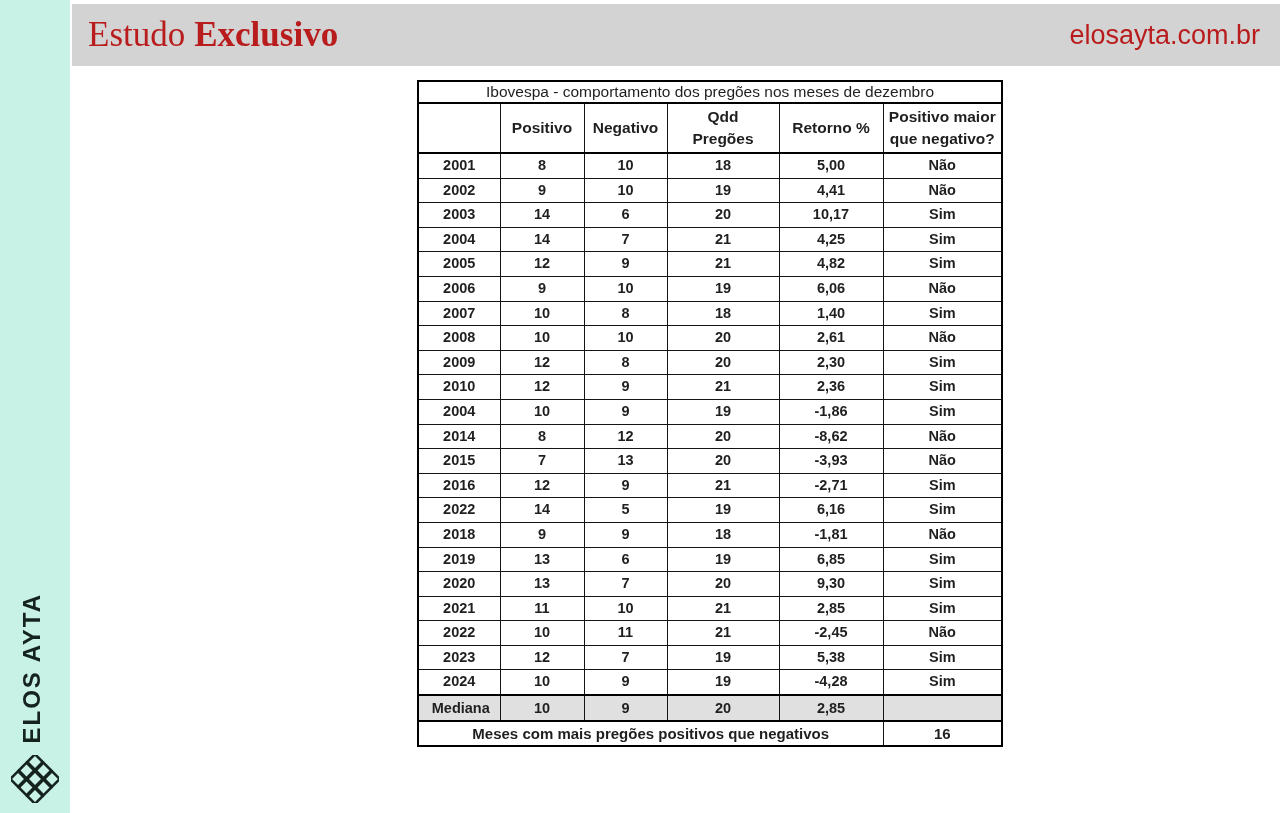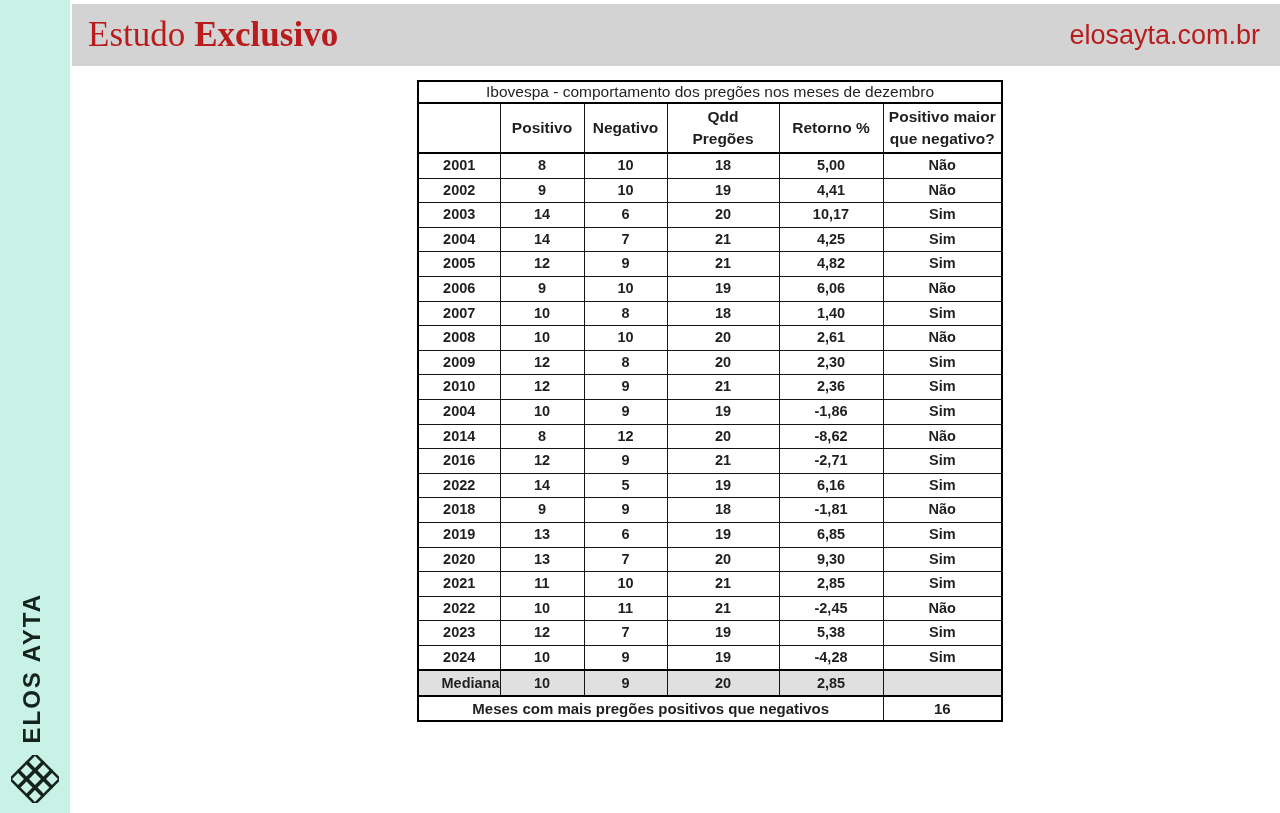--- a/index.html
+++ b/index.html
@@ -52,21 +52,21 @@
     white-space:pre-line;line-height:1.4;vertical-align:middle;
     border-bottom:2px solid #000;
   }
   .data-table tbody td{
     height:23.6px;font-size:14.5px;font-weight:700;line-height:23.6px;
   }
   tr.mediana-row td{
     height:24px;background:#e0e0e0;font-size:14.5px;font-weight:700;line-height:24px;
     border-top:2px solid #000;
   }
-  tr.mediana-row td:first-child{text-align:right;padding-left:3px;}
+  tr.mediana-row td:first-child{text-align:center;padding-left:3px;}
   tr.summary-row td{
     height:23px;font-size:15px;font-weight:700;line-height:23px;
     border-top:2px solid #000;
   }
 </style>
 </head>
 <body>
 
 <div class="sidebar">
   <div class="vertical-brand">ELOS AYTA</div>
@@ -209,20 +209,28 @@
       </tr>
       <tr>
         <td>2014</td>
         <td>8</td>
         <td>12</td>
         <td>20</td>
         <td>-8,62</td>
         <td>Não</td>
       </tr>
       <tr>
+        <td>2015</td>
+        <td>7</td>
+        <td>13</td>
+        <td>20</td>
+        <td>-3,93</td>
+        <td>Não</td>
+      </tr>
+      <tr>
         <td>2016</td>
         <td>12</td>
         <td>9</td>
         <td>21</td>
         <td>-2,71</td>
         <td>Sim</td>
       </tr>
       <tr>
         <td>2022</td>
         <td>14</td>

